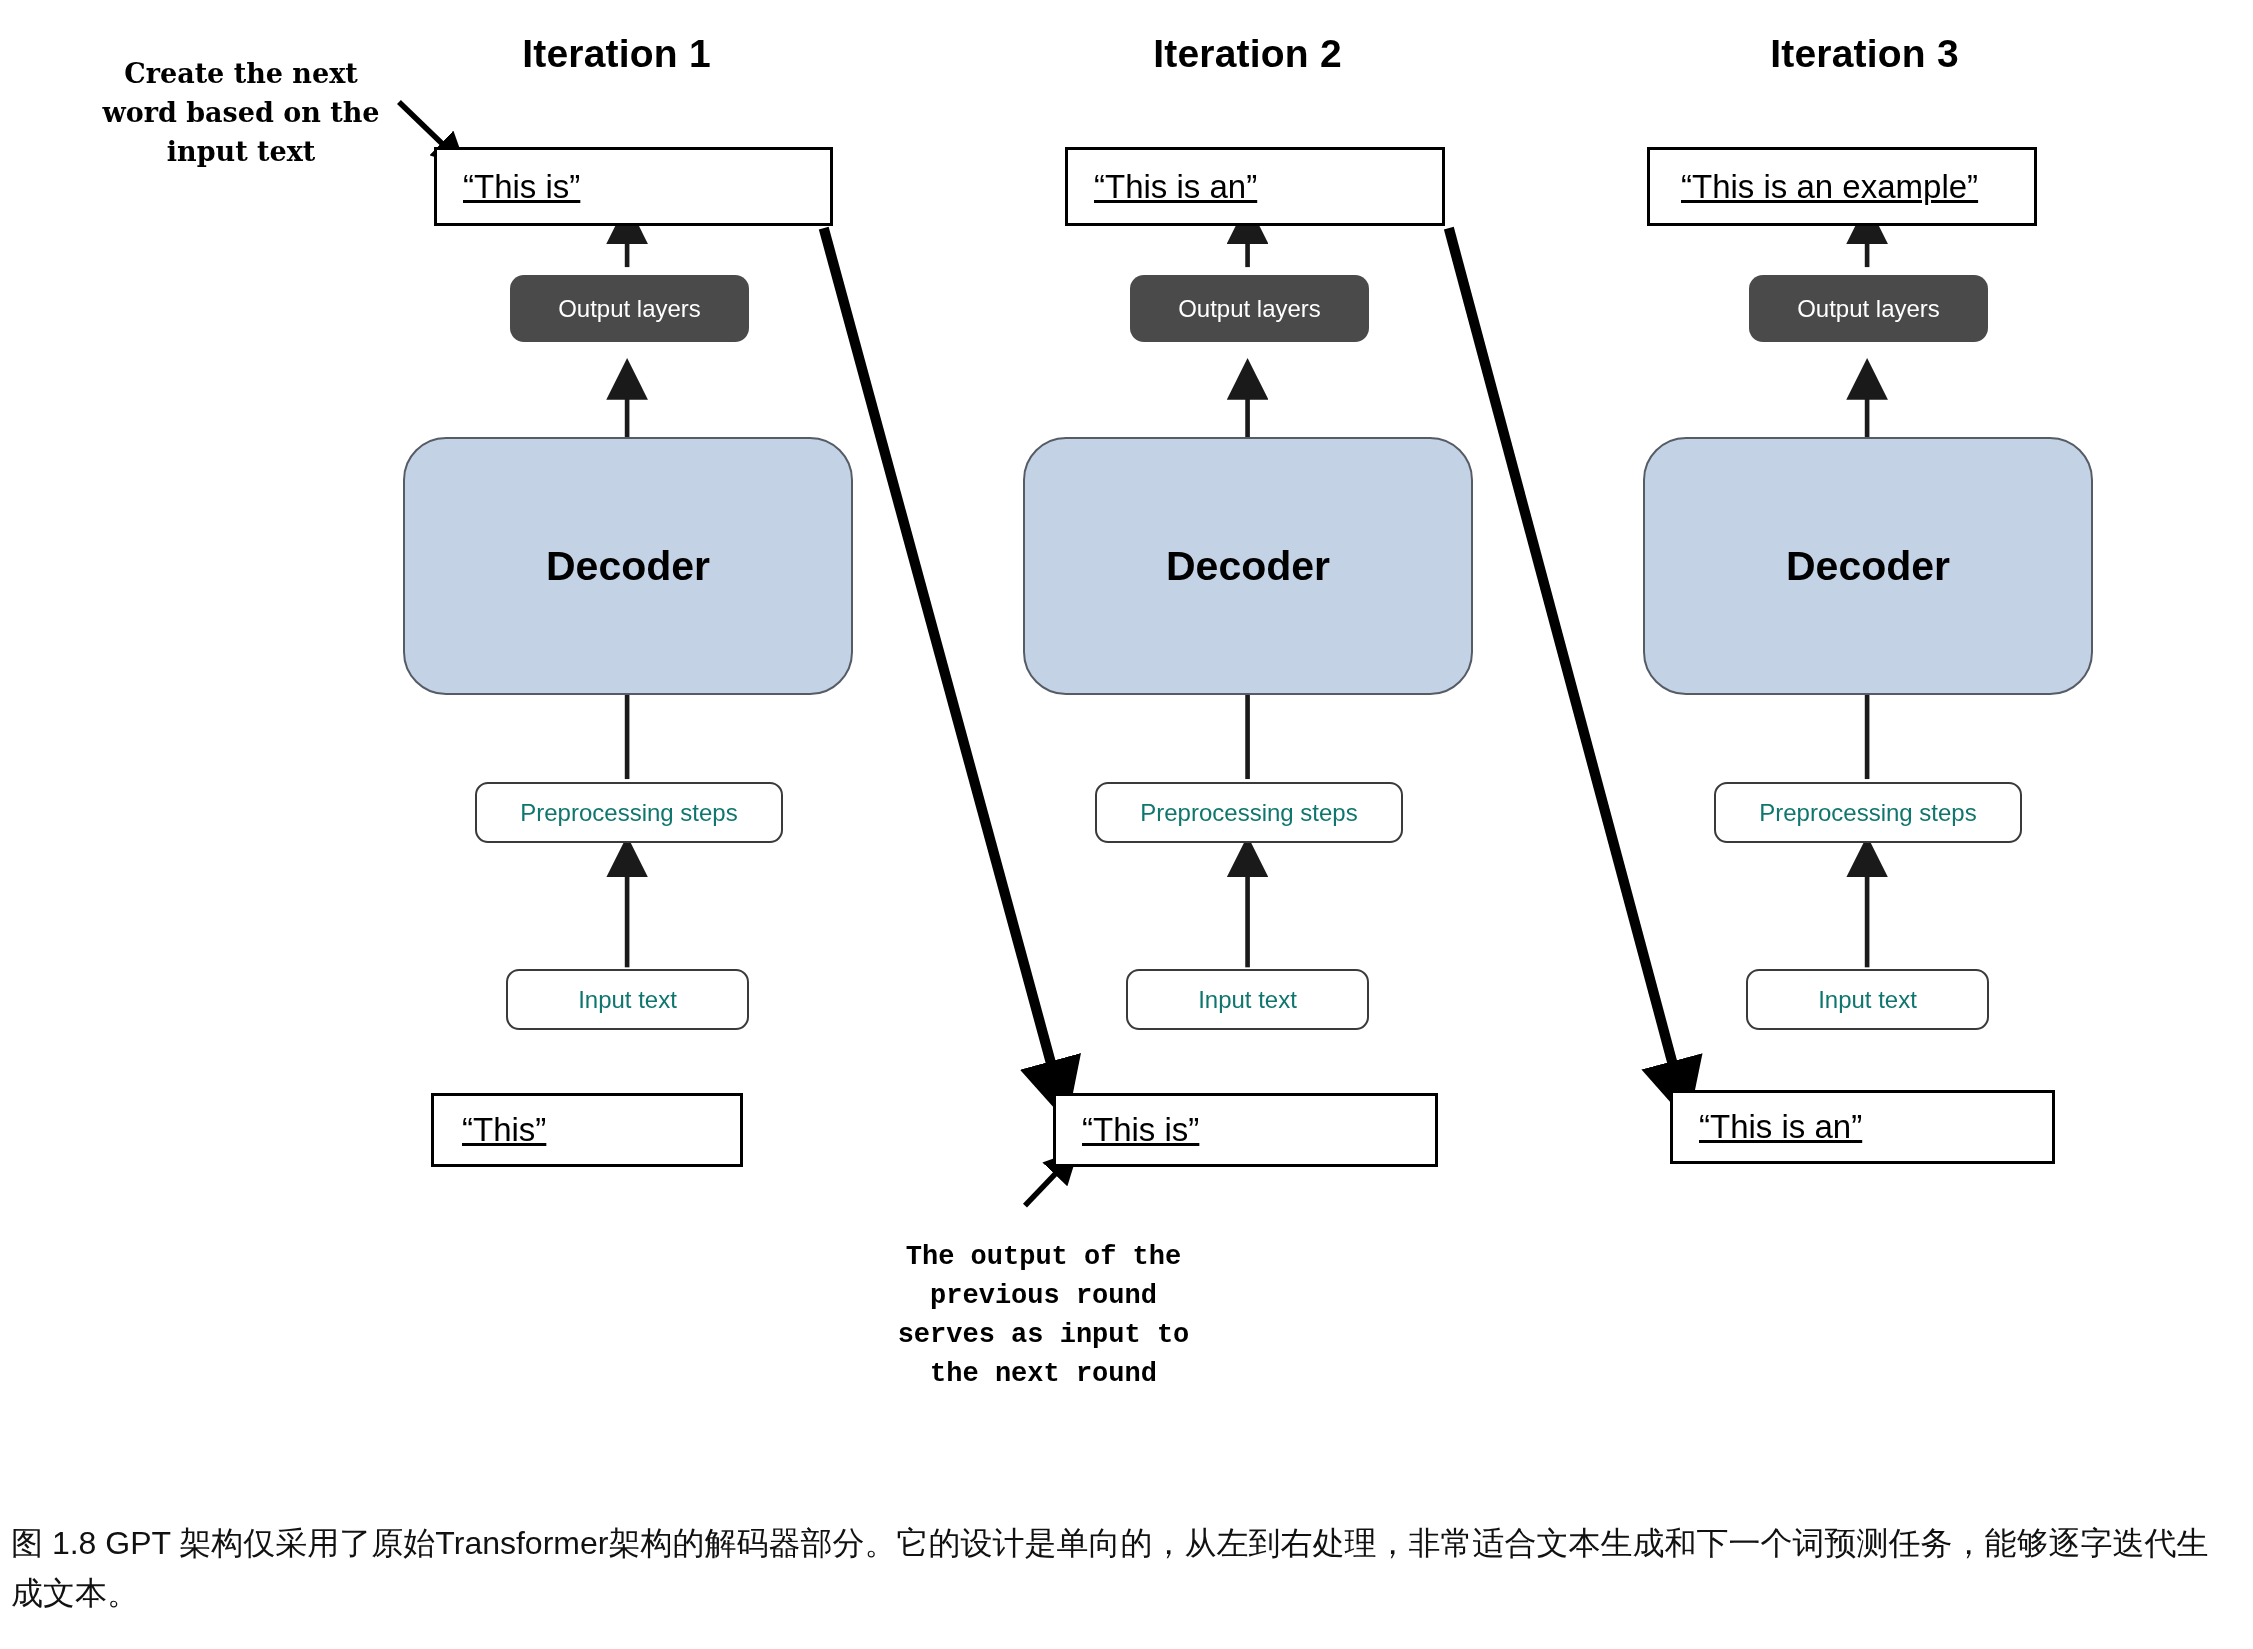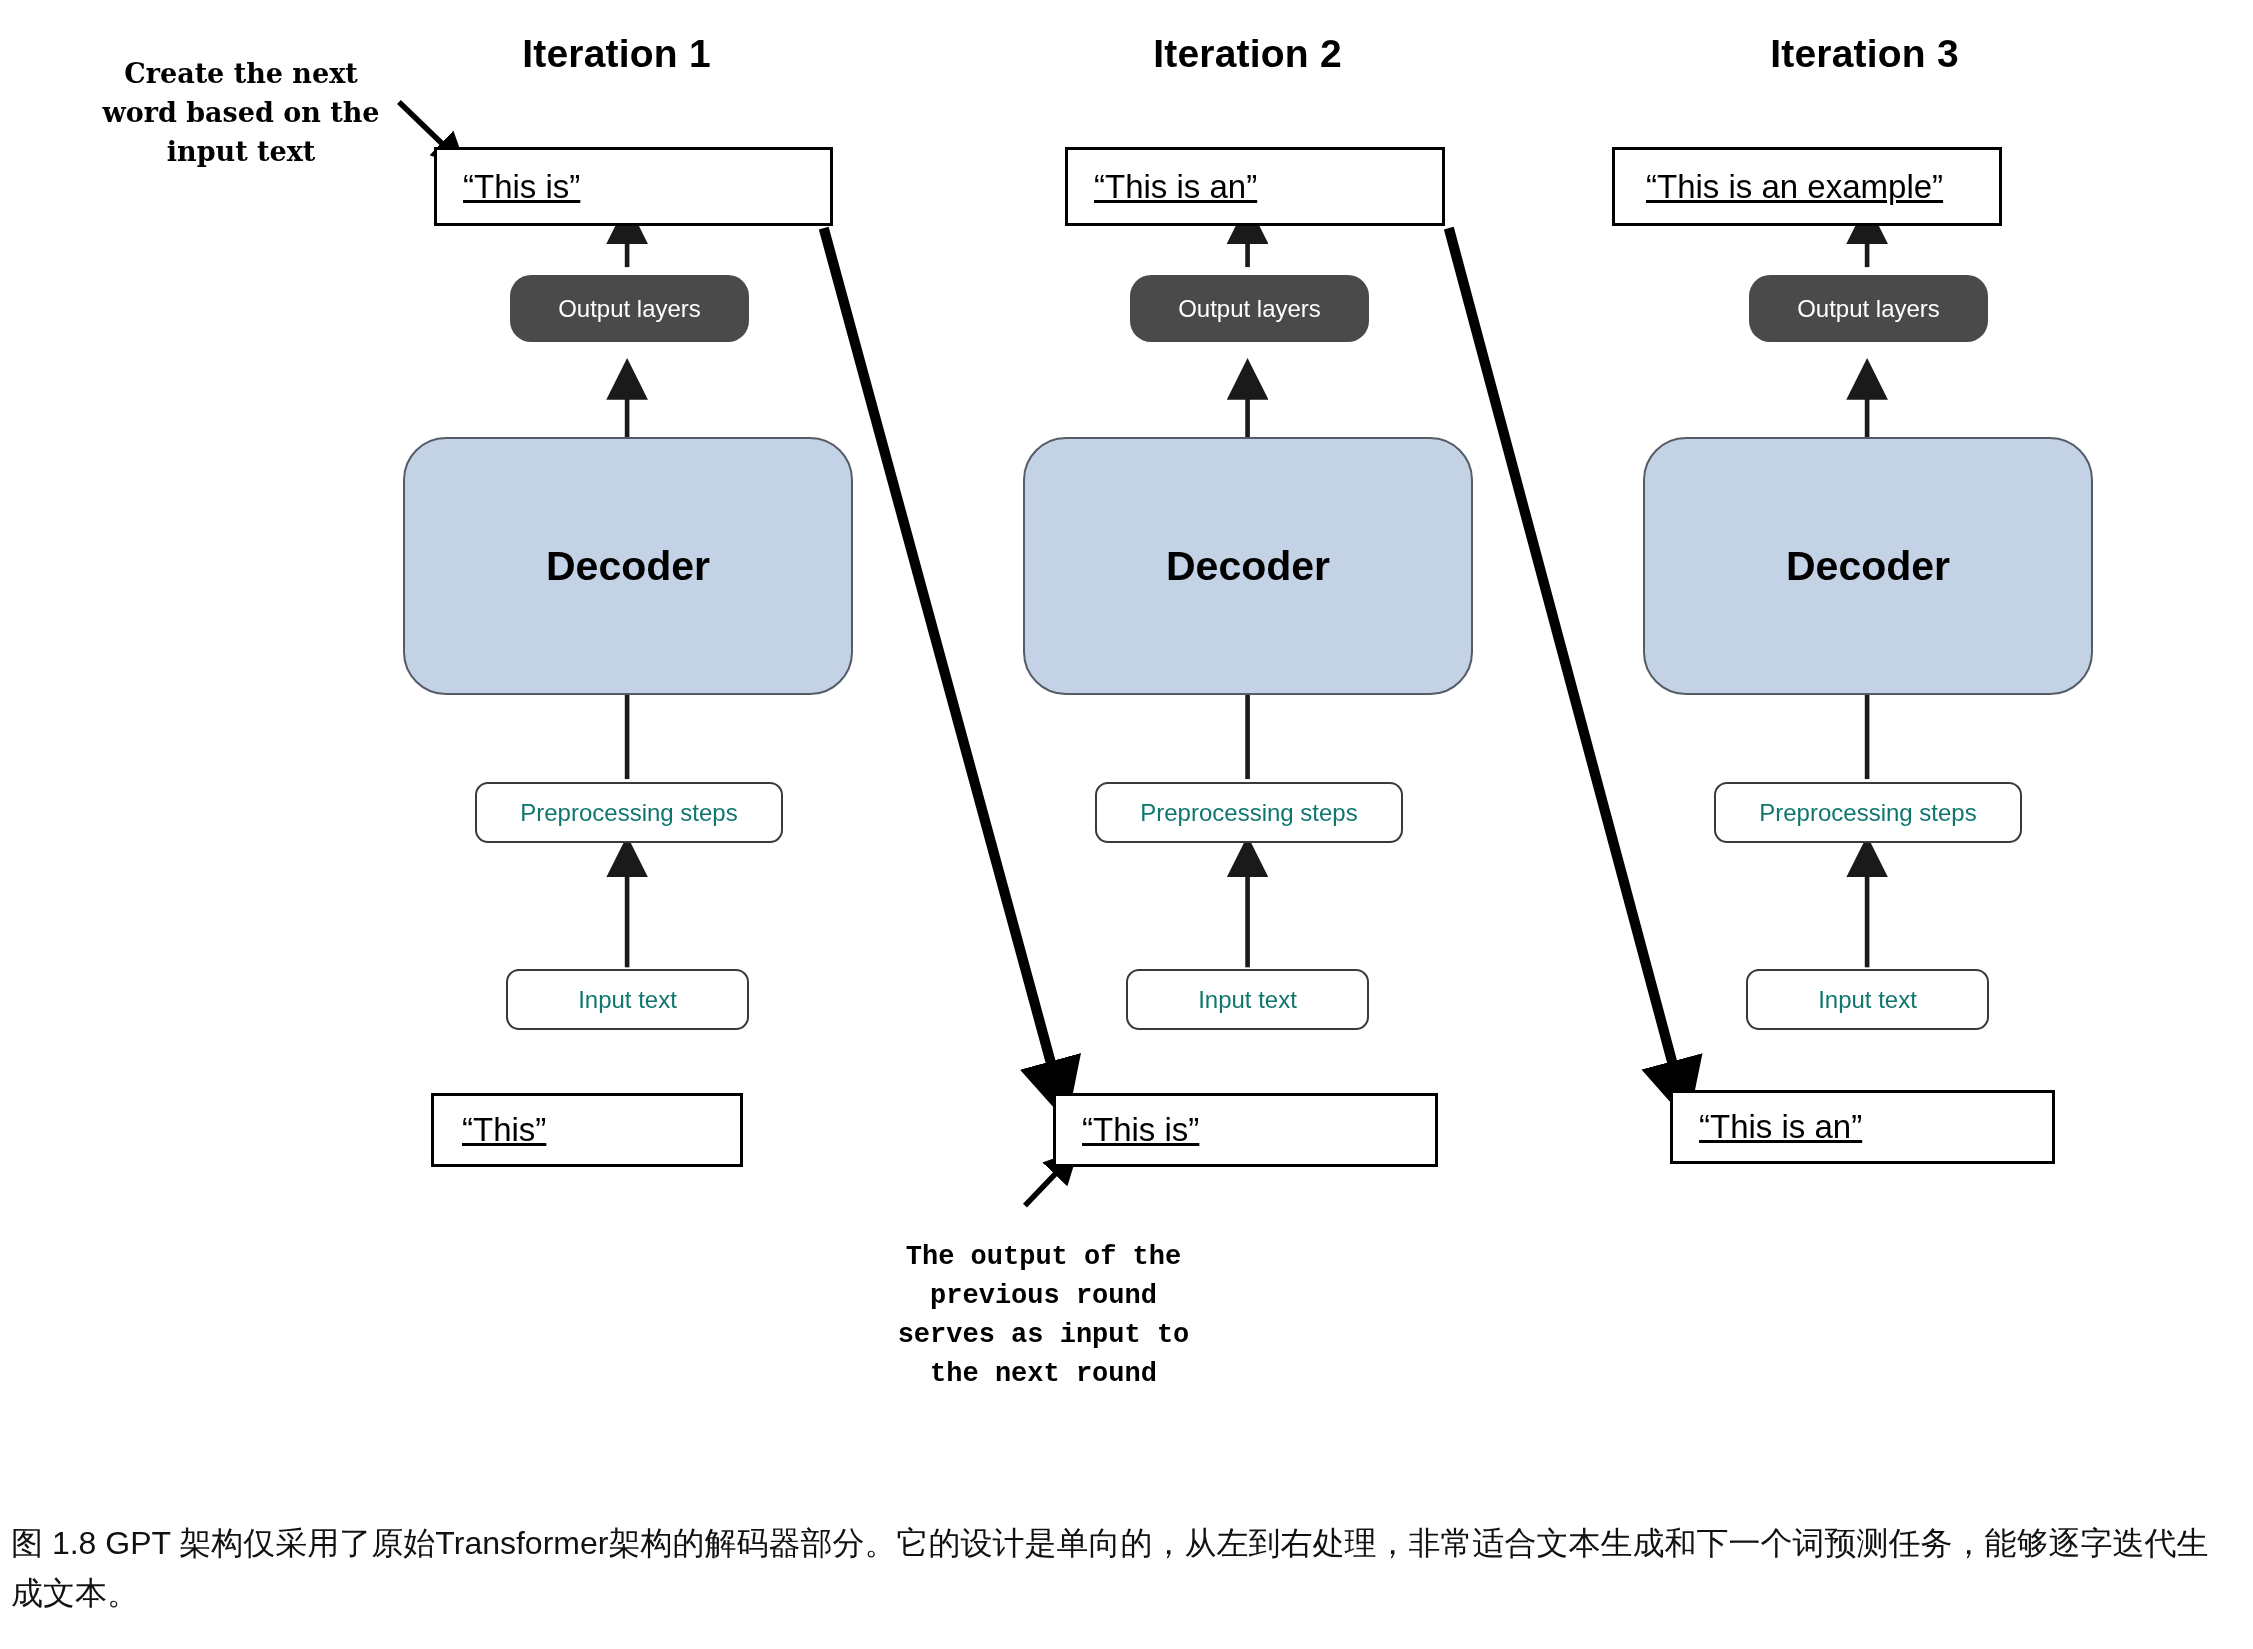--- a/index.html
+++ b/index.html
@@ -38,21 +38,21 @@
     align-items: center;
     padding-left: 26px;
     font-size: 33px;
     color: #000;
     text-decoration: underline;
   }
   .box-output {
     position: absolute;
     background: #4a4a4a;
     color: #ffffff;
-    border-radius: 21px;
+    border-radius: 14px;
     box-sizing: border-box;
     display: flex;
     align-items: center;
     justify-content: center;
     font-size: 24px;
   }
   .box-decoder {
     position: absolute;
     background: #c3d3e5;
     border: 2.8px solid #555c66;
@@ -148,21 +148,21 @@
 
     <line x1="1105" y1="1300" x2="1148" y2="1255" stroke="#000" stroke-width="6" marker-end="url(#ah-thick)"></line>
   </svg>
 
   <div class="col-title" style="left:431px; top:32px;">Iteration 1</div>
   <div class="col-title" style="left:1062px; top:32px;">Iteration 2</div>
   <div class="col-title" style="left:1679px; top:32px;">Iteration 3</div>
 
   <div class="box-quote" style="left:434px; top:147px; width:399px; height:79px;">“This is”</div>
   <div class="box-quote" style="left:1065px; top:147px; width:380px; height:79px;">“This is an”</div>
-  <div class="box-quote" style="left:1612px; top:147px; width:390px; height:79px;padding-left:31px;">“This is an example”</div>
+  <div class="box-quote" style="left:1647px; top:147px; width:390px; height:79px;padding-left:31px;">“This is an example”</div>
 
   <div class="box-output" style="left:510px; top:275px; width:239px; height:67px;">Output layers</div>
   <div class="box-output" style="left:1130px; top:275px; width:239px; height:67px;">Output layers</div>
   <div class="box-output" style="left:1749px; top:275px; width:239px; height:67px;">Output layers</div>
 
   <div class="box-decoder" style="left:403px; top:419px; width:450px; height:258px;">Decoder</div>
   <div class="box-decoder" style="left:1023px; top:419px; width:450px; height:258px;">Decoder</div>
   <div class="box-decoder" style="left:1643px; top:419px; width:450px; height:258px;">Decoder</div>
 
   <div class="box-rounded" style="left:475px; top:782px; width:308px; height:61px;">Preprocessing steps</div>

